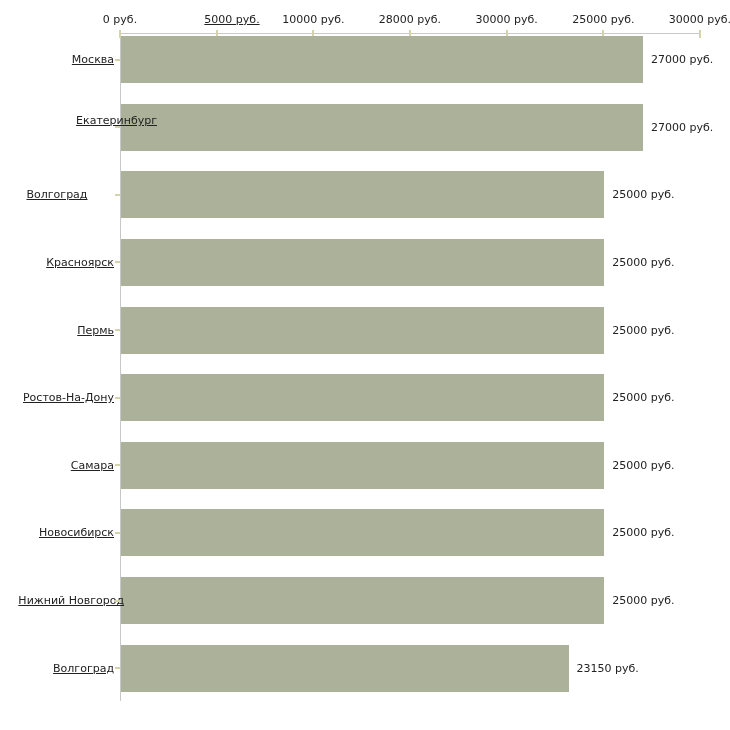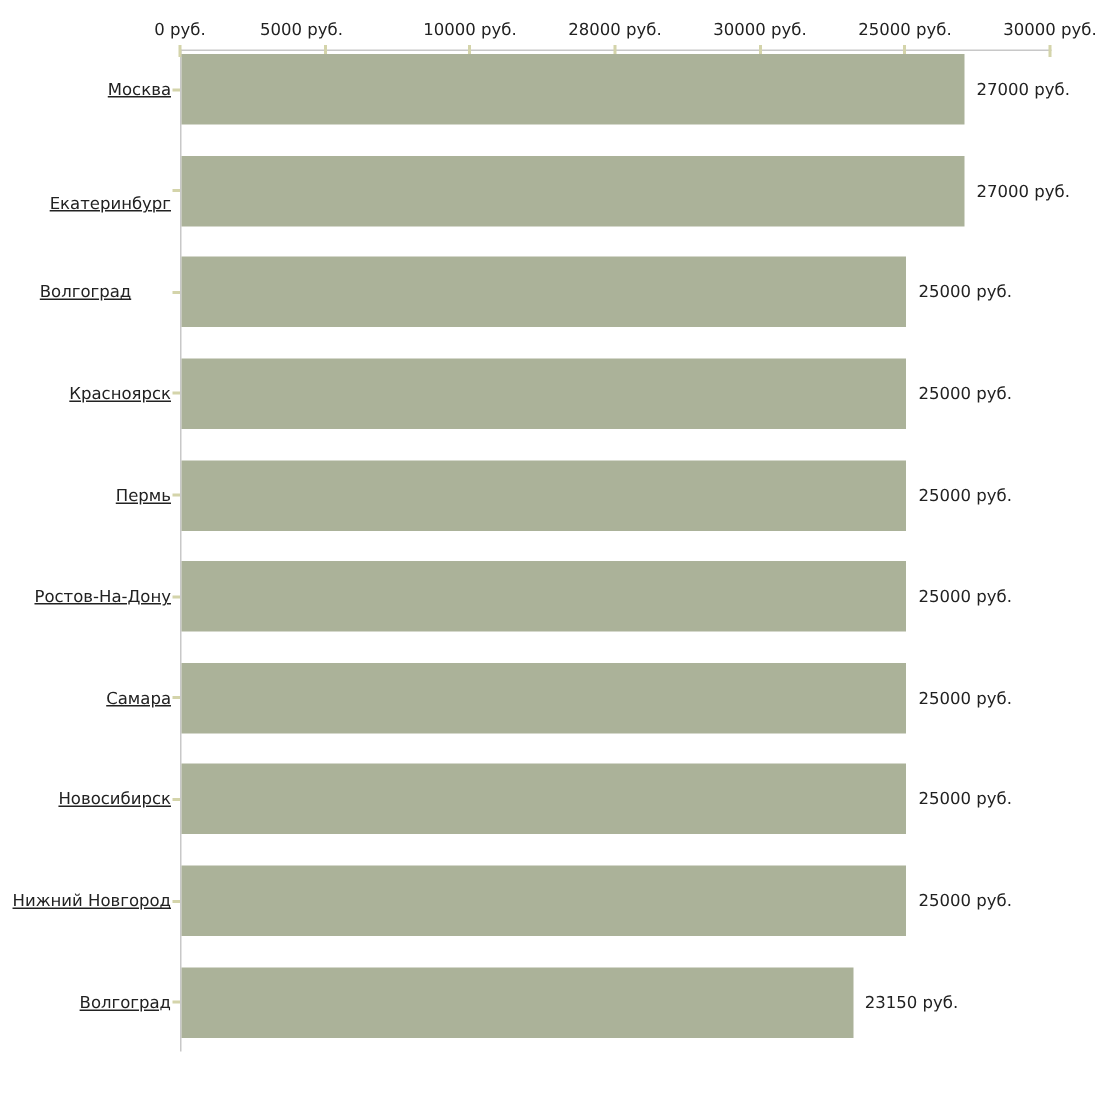--- a/index.html
+++ b/index.html
@@ -80,37 +80,37 @@
 </style>
 </head>
 <body>
 
 <div class="chart-root" id="chart">
   <div class="axis-line x-axis-line"></div>
   <div class="axis-line y-axis-line"></div>
 <div class="x-tick" style="left: 119px; background: rgb(212, 212, 170);"></div>
     <div class="x-tick-label" style="left: 65px;">0 руб.</div>
     <div class="x-tick" style="left: 215.667px; background: rgb(212, 212, 170);"></div>
-    <div class="x-tick-label" style="left: 146px;">5000 руб.</div>
+    <div class="x-tick-label" style="left: 177px; text-decoration: underline;">5000 руб.</div>
     <div class="x-tick" style="left: 312.333px; background: rgb(212, 212, 170);"></div>
     <div class="x-tick-label" style="left: 258.333px;">10000 руб.</div>
     <div class="x-tick" style="left: 409px; background: rgb(212, 212, 170);"></div>
     <div class="x-tick-label" style="left: 355px;">28000 руб.</div>
     <div class="x-tick" style="left: 505.667px; background: rgb(212, 212, 170);"></div>
     <div class="x-tick-label" style="left: 451.667px;">30000 руб.</div>
     <div class="x-tick" style="left: 602.333px; background: rgb(212, 212, 170);"></div>
     <div class="x-tick-label" style="left: 548.333px;">25000 руб.</div>
     <div class="x-tick" style="left: 699px; background: rgb(212, 212, 170);"></div>
     <div class="x-tick-label" style="left: 645px;">30000 руб.</div>
     <div class="bar" style="left: 121px; top: 36px; width: 522px; background: rgb(171, 178, 153);"></div>
     <div class="cat-label" style="top: 53px;">Москва</div>
     <div class="row-tick" style="top: 58.5px; background: rgb(212, 212, 170);"></div>
     <div class="value-label" style="left: 651px; top: 53px;">27000 руб.</div>
     <div class="bar" style="left: 121px; top: 103.63px; width: 522px; background: rgb(171, 178, 153);"></div>
-    <div class="cat-label" style="top: 129px;">Екатеринбург</div>
+    <div class="cat-label" style="top: 114px; padding-left: 43px;">Екатеринбург</div>
     <div class="row-tick" style="top: 126.13px; background: rgb(212, 212, 170);"></div>
     <div class="value-label" style="left: 651px; top: 120.63px;">27000 руб.</div>
     <div class="bar" style="left: 121px; top: 171.26px; width: 483.333px; background: rgb(171, 178, 153);"></div>
     <div class="cat-label" style="top: 188.26px; text-align: center;">Волгоград</div>
     <div class="row-tick" style="top: 193.76px; background: rgb(212, 212, 170);"></div>
     <div class="value-label" style="left: 612.333px; top: 188.26px;">25000 руб.</div>
     <div class="bar" style="left: 121px; top: 238.89px; width: 483.333px; background: rgb(171, 178, 153);"></div>
     <div class="cat-label" style="top: 255.89px;">Красноярск</div>
     <div class="row-tick" style="top: 261.39px; background: rgb(212, 212, 170);"></div>
     <div class="value-label" style="left: 612.333px; top: 255.89px;">25000 руб.</div>
@@ -124,20 +124,20 @@
     <div class="value-label" style="left: 612.333px; top: 391.15px;">25000 руб.</div>
     <div class="bar" style="left: 121px; top: 441.78px; width: 483.333px; background: rgb(171, 178, 153);"></div>
     <div class="cat-label" style="top: 458.78px;">Самара</div>
     <div class="row-tick" style="top: 464.28px; background: rgb(212, 212, 170);"></div>
     <div class="value-label" style="left: 612.333px; top: 458.78px;">25000 руб.</div>
     <div class="bar" style="left: 121px; top: 509.41px; width: 483.333px; background: rgb(171, 178, 153);"></div>
     <div class="cat-label" style="top: 526.41px;">Новосибирск</div>
     <div class="row-tick" style="top: 531.91px; background: rgb(212, 212, 170);"></div>
     <div class="value-label" style="left: 612.333px; top: 526.41px;">25000 руб.</div>
     <div class="bar" style="left: 121px; top: 577.04px; width: 483.333px; background: rgb(171, 178, 153);"></div>
-    <div class="cat-label" style="top: 594.04px;">Нижний Новгород</div>
+    <div class="cat-label" style="top: 594.04px; padding-left: 10px;">Нижний Новгород</div>
     <div class="row-tick" style="top: 599.54px; background: rgb(212, 212, 170);"></div>
     <div class="value-label" style="left: 612.333px; top: 594.04px;">25000 руб.</div>
     <div class="bar" style="left: 121px; top: 644.67px; width: 447.567px; background: rgb(171, 178, 153);"></div>
     <div class="cat-label" style="top: 661.67px;">Волгоград</div>
     <div class="row-tick" style="top: 667.17px; background: rgb(212, 212, 170);"></div>
     <div class="value-label" style="left: 576.567px; top: 661.67px;">23150 руб.</div>
   </div>
 
 </body></html>

